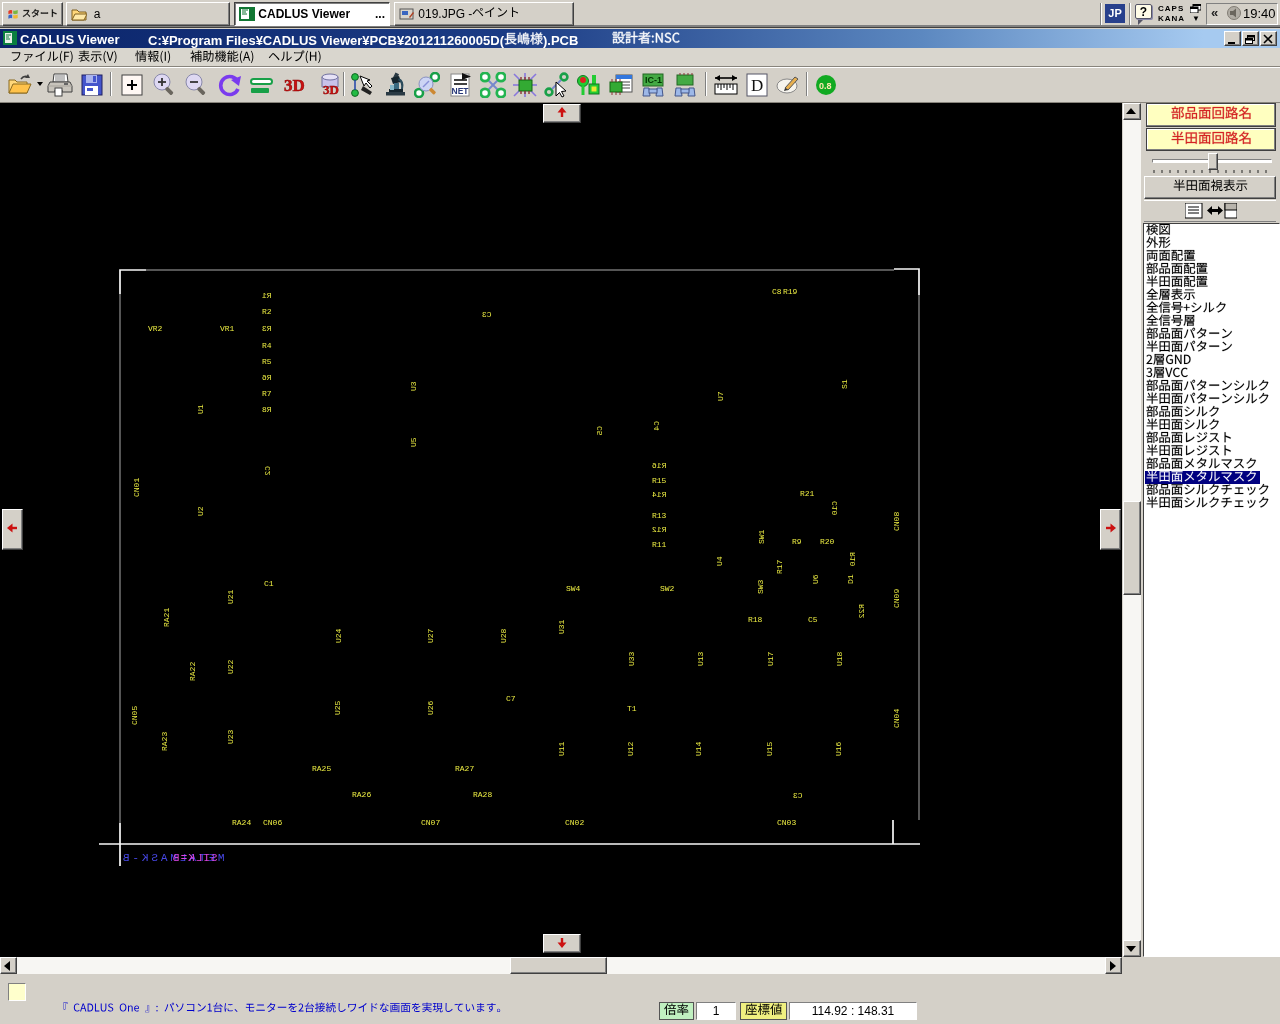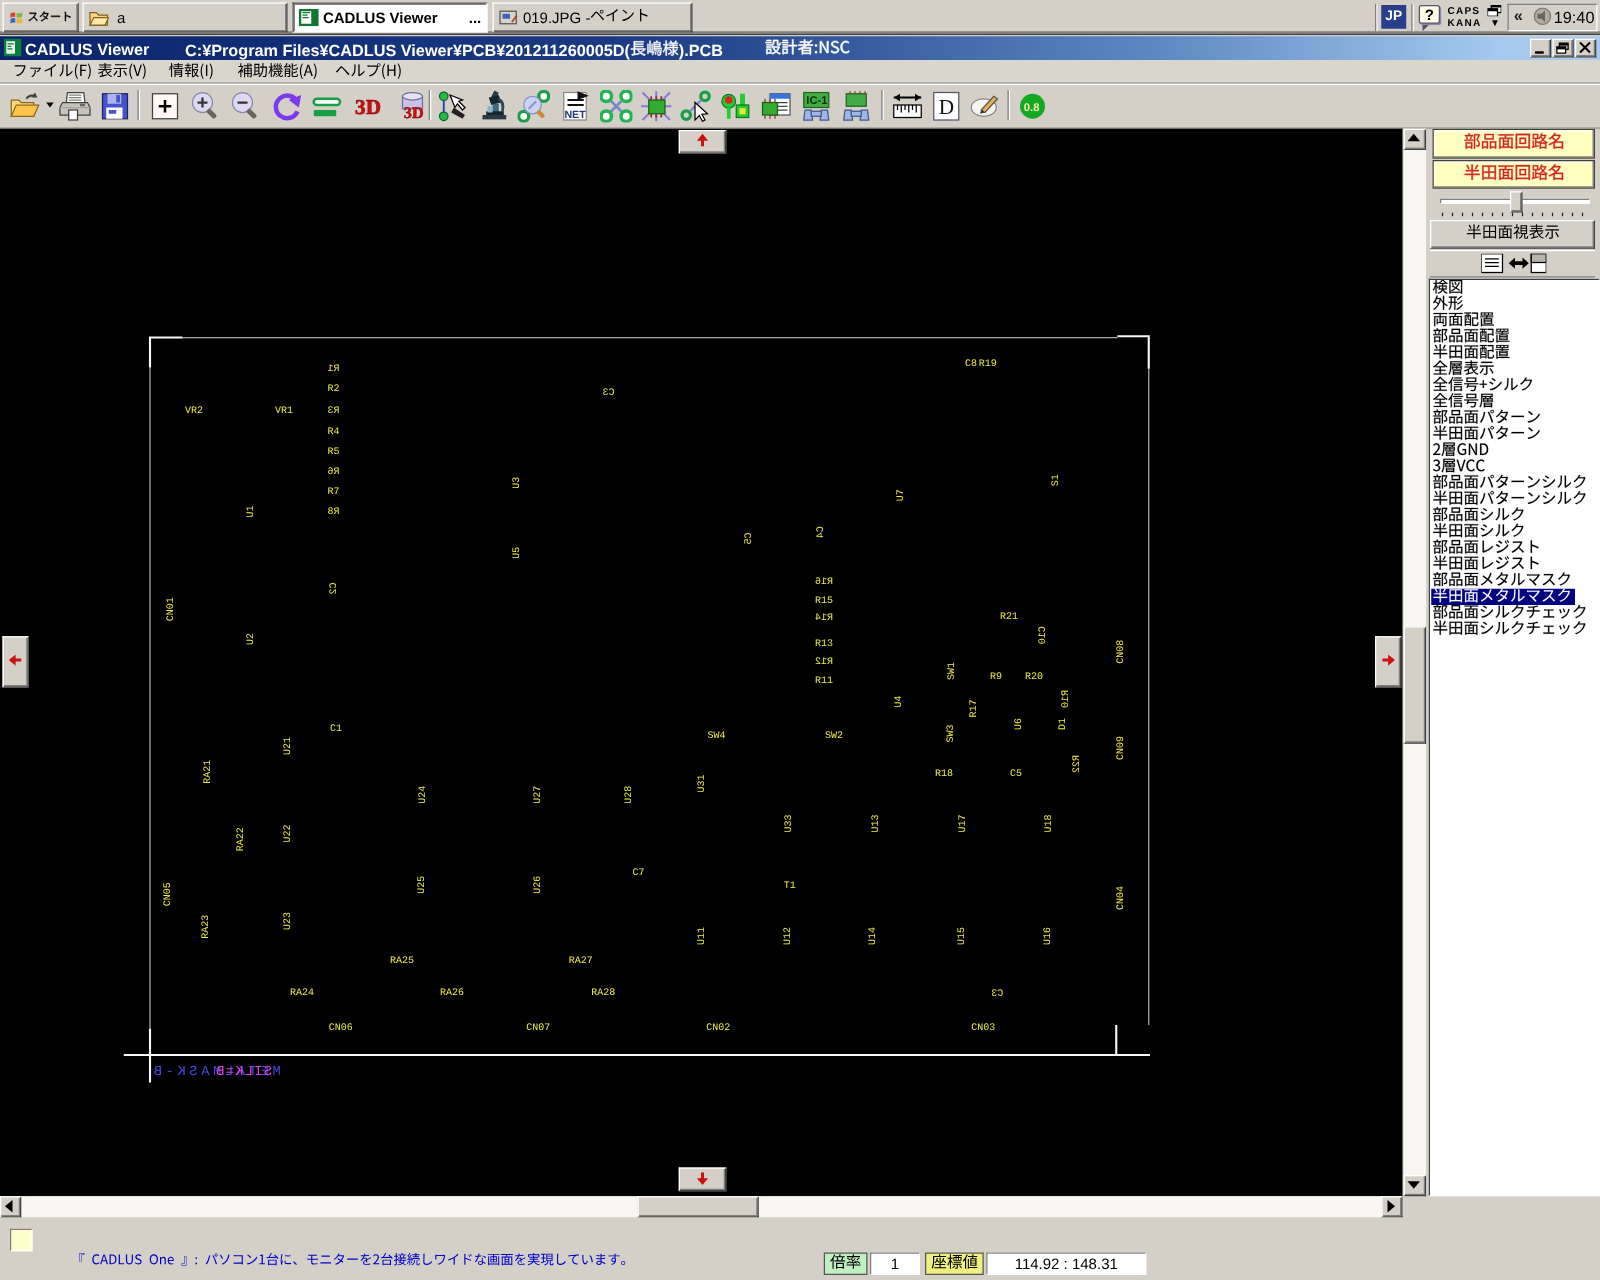--- a/index.html
+++ b/index.html
@@ -38,21 +38,21 @@
     </svg></div>
 <div class="abs tb btn3d" style="left:66px;width:164px"><svg width="16" height="13" viewBox="0 0 16 13">
       <path d="M1 2 L6 2 L8 4 L15 4 L15 12 L1 12 Z" fill="#ffd77a" stroke="#806020"></path>
       <path d="M1 12 L4 6 L16 6 L13 12 Z" fill="#ffe9a8" stroke="#806020"></path>
     </svg>&nbsp;&nbsp;a</div>
 <div class="abs tb" style="left:234px;width:156px;background:#fff;border:1px solid #404040;border-bottom-color:#fff;border-right-color:#fff;box-shadow:inset 1px 1px 0 #808080;font-weight:bold"><svg width="16" height="14" viewBox="0 0 16 14">
       <rect x="0" y="0" width="16" height="14" fill="#117733"></rect>
       <rect x="2" y="2" width="8" height="10" fill="#fff"></rect>
       <path d="M3 3 h6 M3 5 h4 M3 7 h5" stroke="#117733"></path>
     </svg>&nbsp;CADLUS Viewer<span style="position:absolute;right:4px">...</span></div>
-<div class="abs tb btn3d" style="left:394px;width:160px"><svg width="16" height="14" viewBox="0 0 16 14">
+<div class="abs tb btn3d" style="left:394px;width:180px"><svg width="16" height="14" viewBox="0 0 16 14">
       <rect x="1" y="2" width="13" height="10" fill="#d8d4cc" stroke="#555"></rect>
       <rect x="3" y="4" width="6" height="4" fill="#3a66c0"></rect>
       <path d="M10 10 L14 5 L15 6 L11 11 Z" fill="#b04020"></path>
     </svg>&nbsp;019.JPG - <svg width="48.0" height="15.6" viewBox="0 0 48.0 15.6">
       <g fill="#000" transform="translate(0,10.56) scale(0.012000,-0.012000)">
         <use href="#j4" x="0"></use>
         <use href="#j5" x="1000"></use>
         <use href="#j6" x="2000"></use>
         <use href="#j3" x="3000"></use>
       </g>
@@ -443,21 +443,21 @@
 <div class="lblv" style="left:836px;top:563px">U18</div>
 <div class="lbl" style="left:627px;top:602px">T1</div>
 <div class="lblv" style="left:558px;top:653px">U11</div>
 <div class="lblv" style="left:627px;top:653px">U12</div>
 <div class="lblv" style="left:695px;top:653px">U14</div>
 <div class="lblv" style="left:766px;top:653px">U15</div>
 <div class="lblv" style="left:835px;top:653px">U16</div>
 <div class="lbl m" style="left:793px;top:689px">C3</div>
 <div class="lbl" style="left:312px;top:662px">RA25</div>
 <div class="lbl" style="left:455px;top:662px">RA27</div>
-<div class="lbl" style="left:232px;top:688px">RA24</div>
+<div class="lbl" style="left:232px;top:716px">RA24</div>
 <div class="lbl" style="left:352px;top:688px">RA26</div>
 <div class="lbl" style="left:473px;top:688px">RA28</div>
 <div class="lbl" style="left:263px;top:716px">CN06</div>
 <div class="lbl" style="left:421px;top:716px">CN07</div>
 <div class="lbl" style="left:565px;top:716px">CN02</div>
 <div class="lbl" style="left:777px;top:716px">CN03</div>
 <div class="abs" style="left:120px;top:749px;transform:scale(-1,1);font-family:'Liberation Mono',monospace;font-size:11px;letter-spacing:2.9px;color:#4848e8">METALMASK-B</div>
 <div class="abs" style="left:172px;top:749px;transform:scale(-1,1);font-family:'Liberation Mono',monospace;font-size:11px;letter-spacing:1.0px;color:#dd44dd">SILK=B</div>
 </div>
 <div class="btn3d abs" style="left:543px;top:104px;width:38px;height:19px;text-align:center"><svg width="34" height="15">

